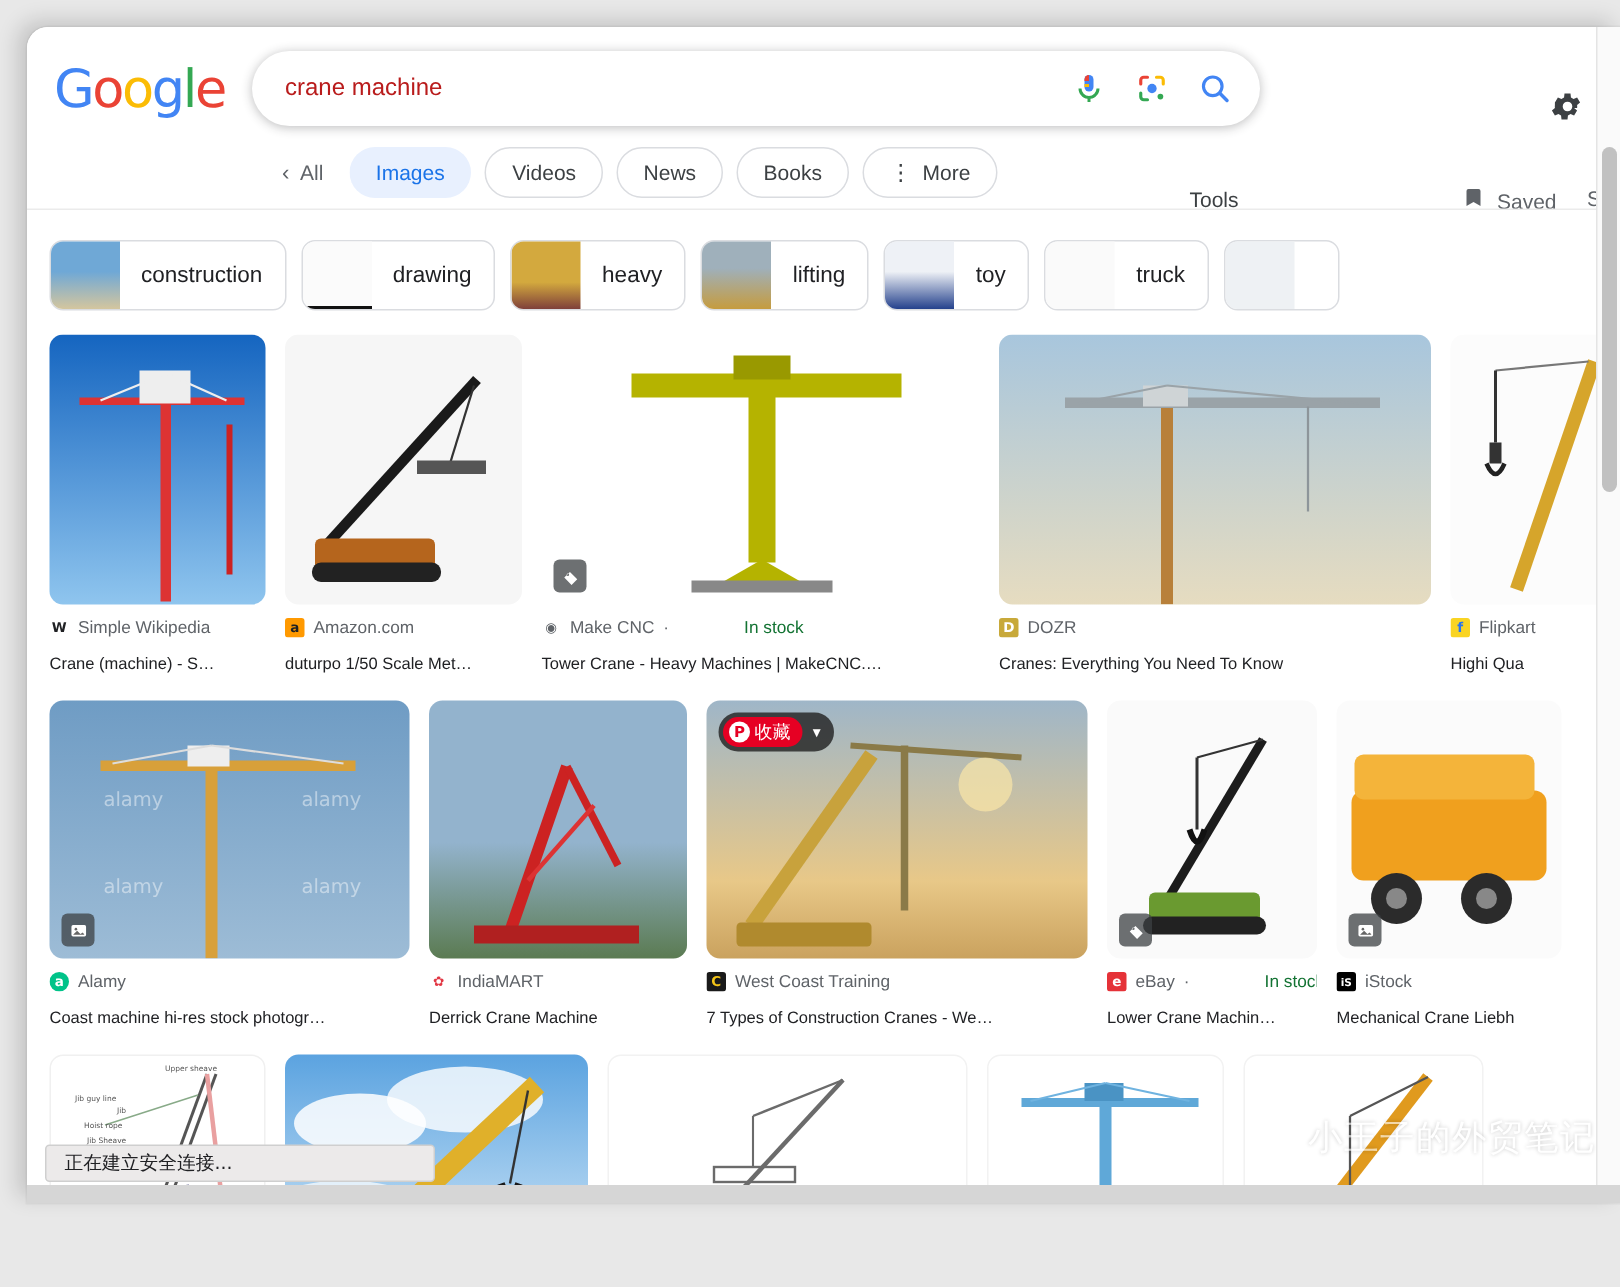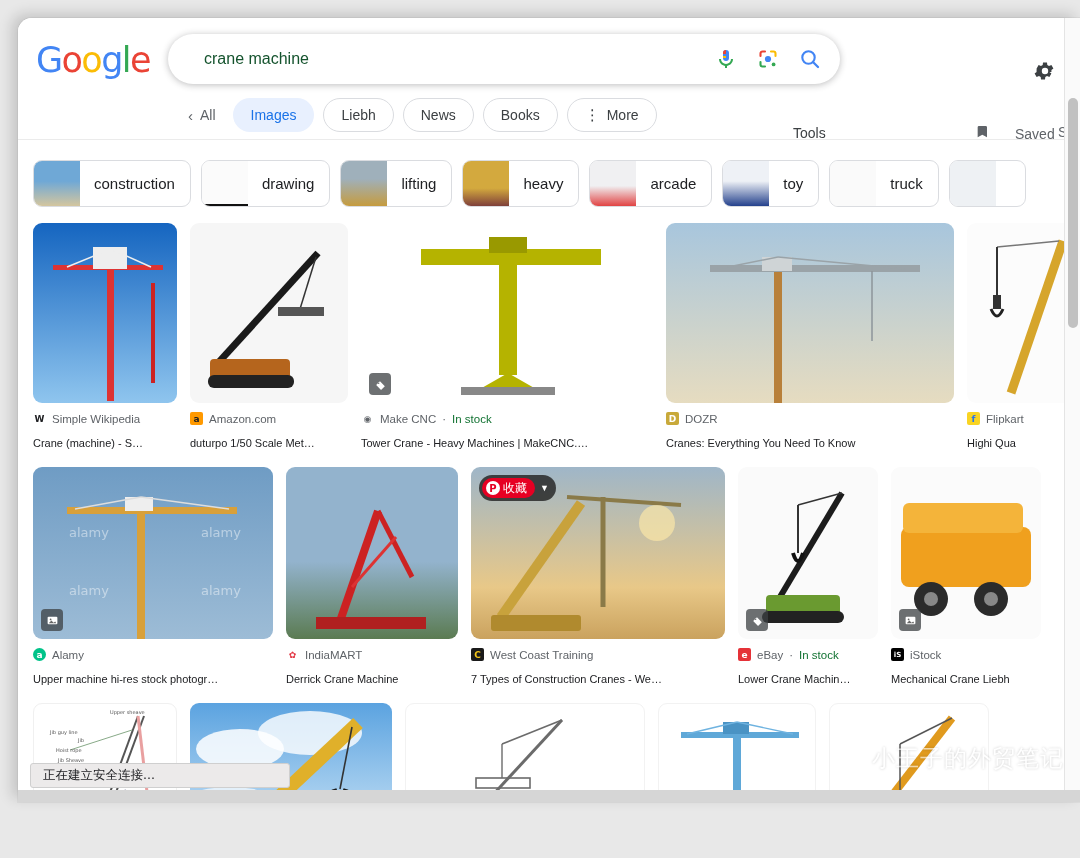--- a/index.html
+++ b/index.html
@@ -43,22 +43,22 @@
     position: absolute; left: 150px; top: 16px;
     width: 672px; height: 50px;
     background: #fff;
     border-radius: 25px;
     box-shadow: 0 1px 7px rgba(32,33,36,.30);
     display: flex; align-items: center;
   }
   #search-input {
     flex: 1;
     border: none; outline: none;
-    font-size: 16px; color: #14532d;
-    margin-left: 36px;
+    font-size: 16px; color: #b91c1c;
+    margin-left: 22px;
     font-family: "Liberation Sans", sans-serif;
     background: transparent;
   }
   .sb-icon { width: 24px; height: 24px; margin-right: 18px; cursor: pointer; }
   #gear {
     position: absolute; right: 23px; top: 41px;
     width: 24px; height: 24px; cursor: pointer;
   }
 
   
@@ -83,21 +83,21 @@
     background: #e8f0fe; border-color: transparent; color: #1a73e8;
     font-weight: 500;
   }
   .tab .dots { margin-right: 7px; font-size: 15px; letter-spacing: 0; }
   #tools {
     position: absolute; left: 775px; top: 107px;
     font-size: 14px; color: #3c4043; cursor: pointer;
   }
   #saved {
     position: absolute; left: 957px; top: 106px;
-    display: flex; align-items: center; gap: 24px;
+    display: flex; align-items: center; gap: 7px;
     font-size: 14px; color: #5f6368; cursor: pointer;
   }
   #safesearch {
     position: absolute; left: 1040px; top: 106px;
     font-size: 14px; color: #5f6368; cursor: pointer;
     white-space: nowrap; overflow: hidden; width: 20px;
   }
   #hdr-divider {
     position: absolute; left: 0; top: 121px; width: 100%;
     border-bottom: 1px solid #ebebeb;
@@ -141,21 +141,21 @@
     width: 22px; height: 22px; border-radius: 4px;
     background: rgba(60,64,67,.75);
     display: flex; align-items: center; justify-content: center;
   }
   .cap { padding-top: 9px; }
   .cap-src {
     display: flex; align-items: center; gap: 6px;
     font-size: 11.5px; color: #5f6368;
     white-space: nowrap; overflow: hidden;
   }
-  .cap-src .stock { color: #137333; }
+  .cap-src .stock { color: #137333; margin-left: 44px; }
   .fav {
     width: 13px; height: 13px; border-radius: 2px; flex: none;
     display: flex; align-items: center; justify-content: center;
     font-size: 9px; color: #fff; font-weight: 700;
     font-family: "DejaVu Sans", sans-serif;
   }
   .cap-title {
     font-size: 11px; color: #202124; margin-top: 9px;
     white-space: nowrap; overflow: hidden; line-height: 19px;
   }
@@ -279,21 +279,21 @@
 
     <div id="tabs">
       <div class="back-all">
         <span class="chev">‹</span>
         <span>All</span>
       </div>
       <div class="tab active">
         <span>Images</span>
       </div>
       <div class="tab">
-        <span>Liebh</span>
+        <span>Videos</span>
       </div>
       <div class="tab">
         <span>News</span>
       </div>
       <div class="tab">
         <span>Books</span>
       </div>
       <div class="tab">
         <span class="dots">⋮</span>
         <span>More</span>
@@ -319,30 +319,26 @@
   <div id="chips">
     <div class="chip">
       <div class="chip-thumb" style="background:linear-gradient(#6fa8d6 45%,#d8c79c)"></div>
       <div class="chip-label">construction</div>
     </div>
     <div class="chip">
       <div class="chip-thumb" style="background:#fbfbfb;border-bottom:3px solid #111"></div>
       <div class="chip-label">drawing</div>
     </div>
     <div class="chip">
+      <div class="chip-thumb" style="background:linear-gradient(#d3a93e 60%,#7a3a3a)"></div>
+      <div class="chip-label">heavy</div>
+    </div>
+    <div class="chip">
       <div class="chip-thumb" style="background:linear-gradient(#9fb0bb 40%,#c79b3a)"></div>
       <div class="chip-label">lifting</div>
-    </div>
-    <div class="chip">
-      <div class="chip-thumb" style="background:linear-gradient(#d3a93e 60%,#7a3a3a)"></div>
-      <div class="chip-label">heavy</div>
-    </div>
-    <div class="chip">
-      <div class="chip-thumb" style="background:linear-gradient(#f0f0f2 55%,#e03b3b)"></div>
-      <div class="chip-label">arcade</div>
     </div>
     <div class="chip">
       <div class="chip-thumb" style="background:linear-gradient(#eef1f6 45%,#1c3a88)"></div>
       <div class="chip-label">toy</div>
     </div>
     <div class="chip">
       <div class="chip-thumb" style="background:#fafafa"></div>
       <div class="chip-label">truck</div>
     </div>
     <div class="chip" style="min-width:40px">
@@ -479,21 +475,21 @@
               <circle cx="8.5" cy="10" r="1.6" fill="#666"></circle>
               <path d="M5 17l5-5 4 4 3-2 2 3z" fill="#666"></path>
             </svg>
           </div>
         </div>
         <div class="cap">
           <div class="cap-src">
             <span class="fav" style="background:#00c389;color:#fff;border-radius:50%">a</span>
             <span>Alamy</span>
           </div>
-          <div class="cap-title">Upper machine hi-res stock photogr…</div>
+          <div class="cap-title">Coast machine hi-res stock photogr…</div>
         </div>
       </div>
 
       <div class="cell" style="width:172px">
         <div class="thumb" style="width:172px;height:172px;background:linear-gradient(#93b3cd 55%,#5b7b52)">
           <svg width="172" height="172" viewBox="0 0 172 172">
             <line x1="52" y1="160" x2="92" y2="44" stroke="#cc2222" stroke-width="8"></line>
             <line x1="92" y1="44" x2="126" y2="110" stroke="#cc2222" stroke-width="5"></line>
             <rect x="30" y="150" width="110" height="12" fill="#b02020"></rect>
             <line x1="66" y1="120" x2="110" y2="70" stroke="#d33" stroke-width="3"></line>

